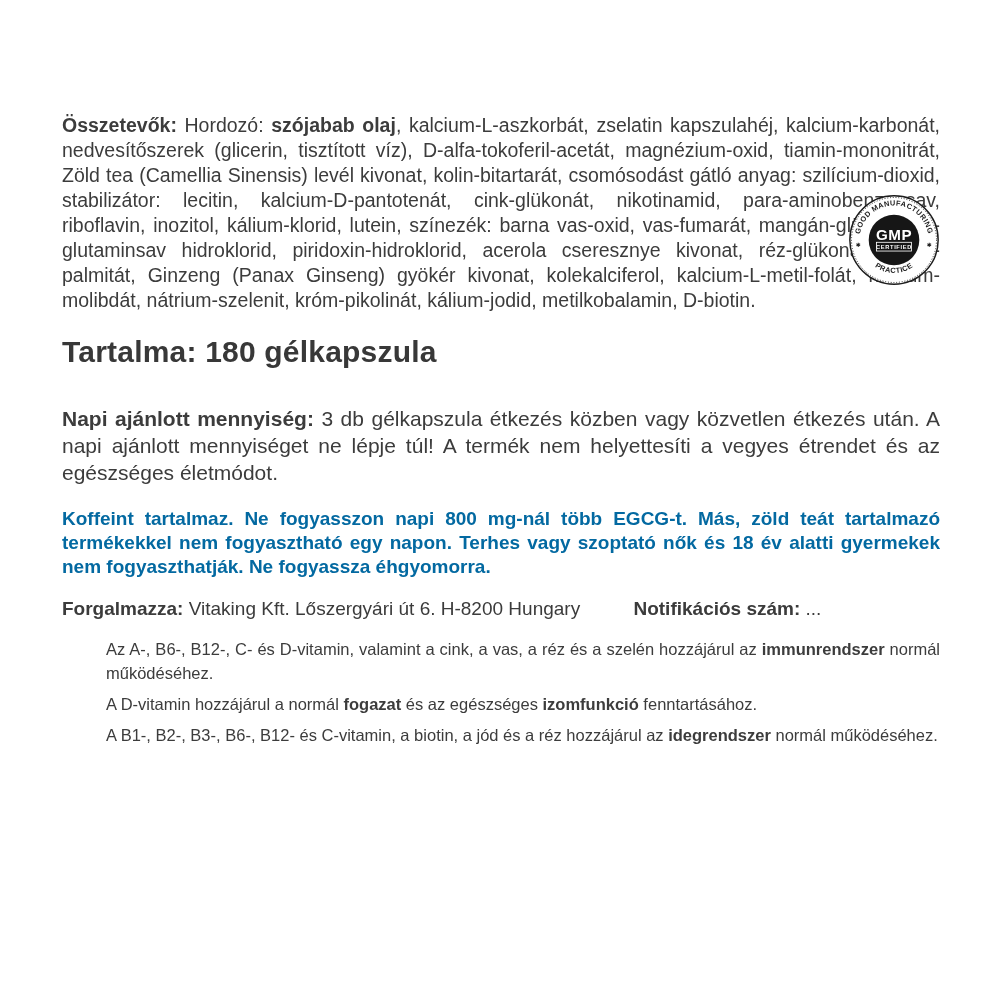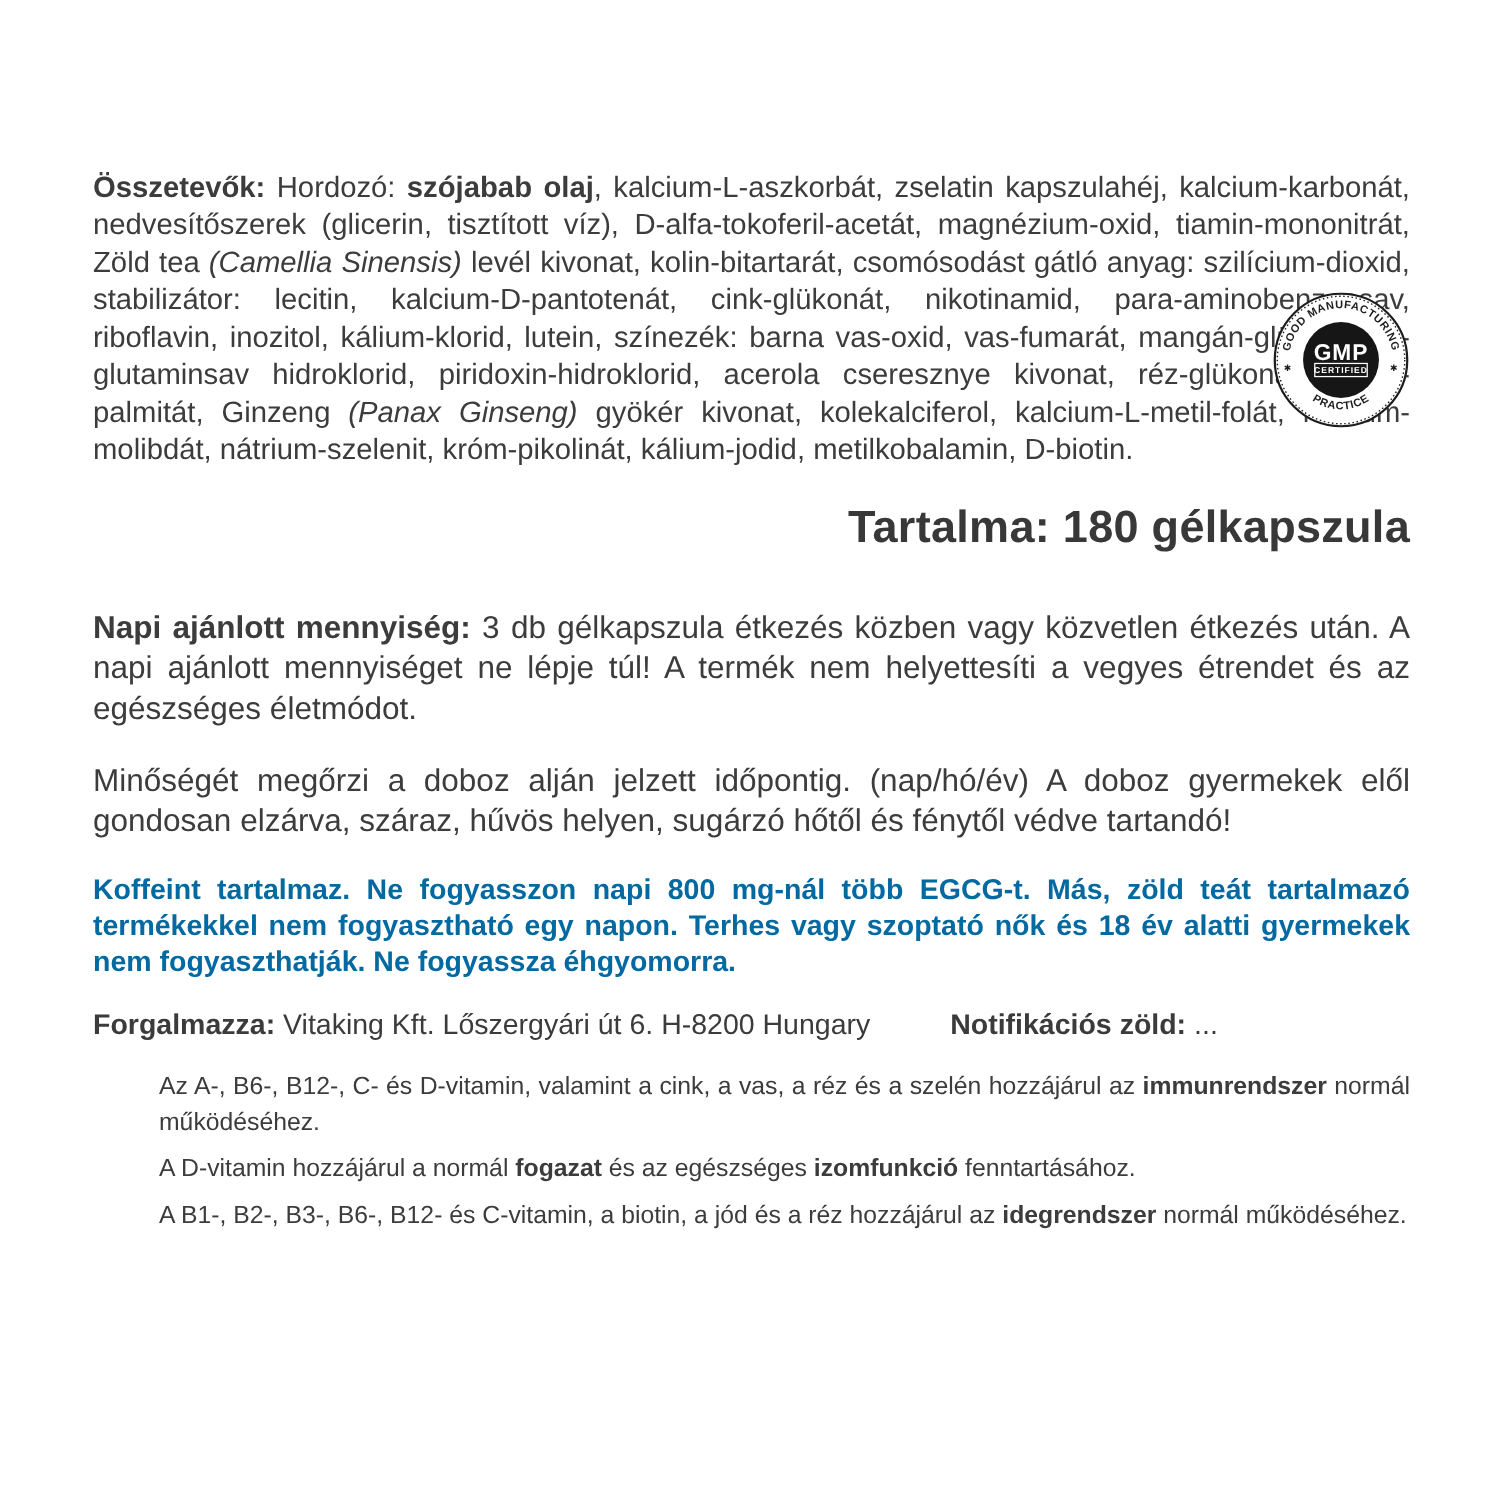--- a/index.html
+++ b/index.html
@@ -11,36 +11,35 @@
     position: relative;
     overflow: hidden;
   }
   .label {
     position: absolute;
     left: 62px; top: 0;
     width: 878px;
     padding-top: 113px;
   }
   .b { font-weight: 700; }
-  .i { font-style: italic; }
+  .i { }
 
   .ing {
     font-size: 19.5px;
     line-height: 25px;
     text-align: justify;
     color: #3c3c3c;
   }
   .contents {
     margin-top: 22px;
     font-size: 30px;
     line-height: 34px;
     font-weight: 700;
     color: #383838;
     letter-spacing: 0.2px;
-    text-align: right;
   }
   .badge {
     position: absolute;
     left: 786px; top: 194px;   
     width: 92px; height: 92px;
   }
   .badge svg { width: 100%; height: 100%; display: block; }
   .arc-text { font-family: "Liberation Sans", sans-serif; font-size: 8px; font-weight: 700; letter-spacing: 0.45px; fill: #1d1d1d; }
   .arc-star { font-family: "DejaVu Sans", sans-serif; font-size: 6.5px; fill: #1d1d1d; }
   .gmp-text { font-family: "Liberation Sans", sans-serif; font-size: 16.5px; font-weight: 700; letter-spacing: 0.6px; fill: #ffffff; }
@@ -107,28 +106,27 @@
       <text class="arc-star" x="85.5" y="58">✱</text>
       <circle cx="50" cy="50" r="27.5" fill="#161616"></circle>
       <text class="gmp-text" x="50" y="50" text-anchor="middle">GMP</text>
       <rect x="31" y="52.5" width="38" height="9.5" fill="none" stroke="#ffffff" stroke-width="0.9"></rect>
       <text class="cert-text" x="50" y="59.6" text-anchor="middle">CERTIFIED</text>
     </svg>
   </div>
 
   <p class="dosage"><span class="b">Napi ajánlott mennyiség: </span><span>3 db gélkapszula étkezés közben vagy közvetlen étkezés után. A napi ajánlott mennyiséget ne lépje túl! A termék nem helyettesíti a vegyes étrendet és az egészséges életmódot.</span></p>
 
-  <p class="storage">Minőségét megőrzi a doboz alján jelzett időpontig. (nap/hó/év) A doboz gyermekek elől gondosan elzárva, száraz, hűvös helyen, sugárzó hőtől és fénytől védve tartandó!</p>
 
   <p class="warning">Koffeint tartalmaz. Ne fogyasszon napi 800 mg-nál több EGCG-t. Más, zöld teát tartalmazó termékekkel nem fogyasztható egy napon. Terhes vagy szoptató nők és 18 év alatti gyermekek nem fogyaszthatják. Ne fogyassza éhgyomorra.</p>
 
   <p class="dist">
     <span class="b">Forgalmazza:</span>
     <span>Vitaking Kft. Lőszergyári út 6. H-8200 Hungary</span>
-    <span class="b notif">Notifikációs zöld:</span>
+    <span class="b notif">Notifikációs szám:</span>
     <span>...</span>
   </p>
 
   <div class="claims">
     <p class="claim"><span>Az A-, B6-, B12-, C- és D-vitamin, valamint a cink, a vas, a réz és a szelén hozzájárul az </span><span class="b">immunrendszer</span><span> normál működéséhez.</span></p>
     <p class="claim"><span>A D-vitamin hozzájárul a normál </span><span class="b">fogazat</span><span> és az egészséges </span><span class="b">izomfunkció</span><span> fenntartásához.</span></p>
     <p class="claim"><span>A B1-, B2-, B3-, B6-, B12- és C-vitamin, a biotin, a jód és a réz hozzájárul az </span><span class="b">idegrendszer</span><span> normál működéséhez.</span></p>
   </div>
 
 </div>

